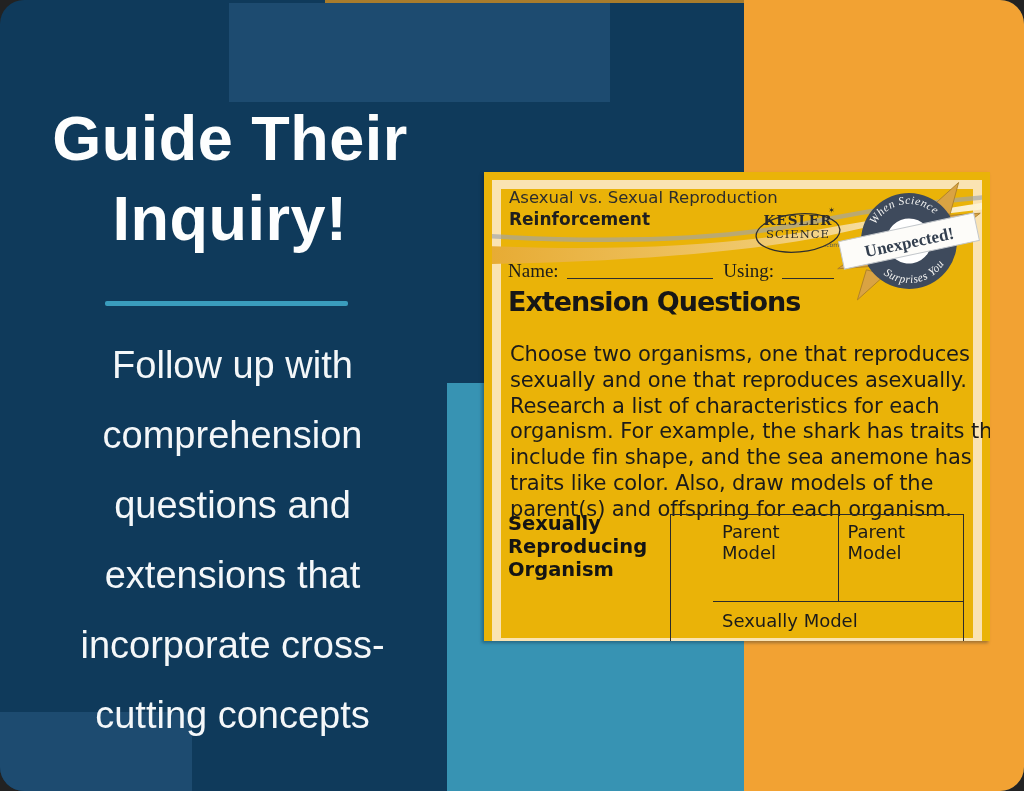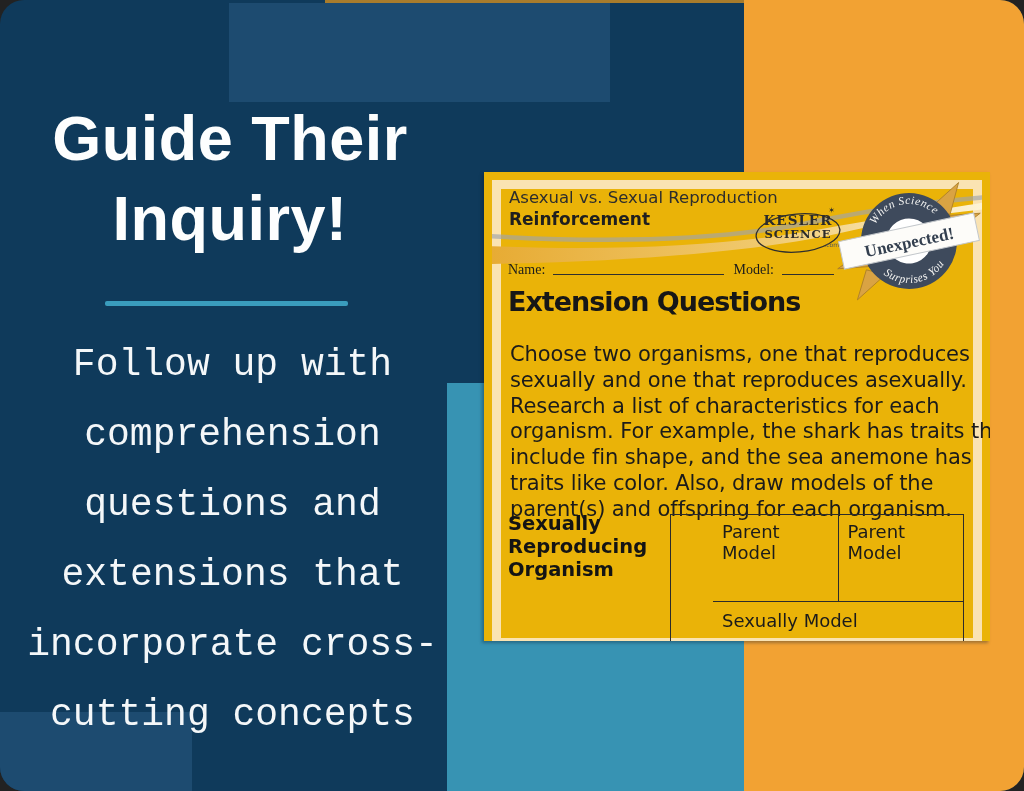--- a/index.html
+++ b/index.html
@@ -18,50 +18,50 @@
 
   
   .headline{
     left:0;top:98px;width:460px;text-align:center;color:#fdfefe;
     font-size:63px;line-height:80px;font-weight:bold;letter-spacing:.5px;
     white-space:pre;
   }
   .divider{left:105px;top:301px;width:243px;height:5px;background:#3a9cbd;border-radius:2px;}
   .body-copy{
     left:5px;top:330px;width:455px;text-align:center;color:#f4f7f9;
-    font-family:Liberation Mono, monospace;font-size:38px;line-height:70px;
+    font-family:Liberation Sans, sans-serif;font-size:38px;line-height:70px;
     white-space:pre;
   }
 
   
   .sheet{
     left:484px;top:172px;width:506px;height:469px;background:#eab308;
     overflow:hidden;box-shadow:-2px 2px 3px rgba(8,25,45,.35);
     color:#1b1b1b;font-family:"DejaVu Sans",sans-serif;
   }
   .sheet-frame{
     position:absolute;left:8px;right:8px;top:8px;bottom:0;
     border:solid #fae3b2;border-width:9px 9px 3px 9px;pointer-events:none;
   }
   .ws-course{left:25px;top:16px;font-size:16.5px;color:#2d2d2d;}
   .ws-reinforcement{left:25px;top:37px;font-size:17px;font-weight:bold;color:#1f1f1f;}
   .swoosh{left:8px;top:20px;width:490px;height:85px;}
 
   .logo{left:271px;top:42px;width:86px;text-align:center;line-height:1;}
   .logo-oval{position:absolute;left:-2px;top:-3px;}
   .logo-line1{position:relative;font-family:"DejaVu Serif",serif;font-weight:bold;font-size:13.5px;letter-spacing:1px;color:#2b2b2b;}
-  .logo-line2{position:relative;font-family:"DejaVu Serif",serif;font-weight:bold;font-size:11.5px;letter-spacing:1px;color:#2b2b2b;margin-top:1px;}
+  .logo-line2{position:relative;font-family:"DejaVu Serif",serif;font-weight:normal;font-size:11.5px;letter-spacing:1px;color:#2b2b2b;margin-top:1px;}
   .logo-spark{position:absolute;right:6px;top:-7px;font-size:8px;color:#2b2b2b;}
   .logo-suffix{position:absolute;right:2px;bottom:-8px;font-size:6px;color:#555;}
 
   .badge{left:350px;top:6px;width:150px;height:130px;}
 
   .name-row{
     left:24px;top:88px;width:326px;display:flex;align-items:flex-end;
-    font-family:"Liberation Serif",serif;font-size:14px;color:#1c1c1c;
+    font-family:"Liberation Serif",serif;font-size:19px;color:#1c1c1c;
   }
   .uline{flex:1;border-bottom:1.5px solid #2f2f2f;margin:0 10px 3px 8px;height:14px;}
   .uline-short{width:52px;border-bottom:1.5px solid #2f2f2f;margin:0 0 3px 8px;height:14px;}
 
   .ws-heading{left:24px;top:114px;font-size:27px;font-weight:bold;letter-spacing:-1px;color:#171717;}
   .ws-subheading{left:24px;top:146px;font-size:19px;color:#242424;}
   .ws-paragraph{
     left:26px;top:170px;width:466px;font-size:21px;line-height:25.8px;
     letter-spacing:-.1px;color:#1b1b1b;white-space:pre;
   }
@@ -144,21 +144,21 @@
         <g transform="rotate(-2 75 63)">
           <rect x="6" y="49" width="138" height="28" fill="#fdfcf9" stroke="#c3c7cb" stroke-width="1"></rect>
           <text x="75" y="70" text-anchor="middle" font-family="Liberation Serif, serif" font-weight="bold" font-size="17" fill="#333f4f">Unexpected!</text>
         </g>
       </g>
     </svg>
 
     <div class="abs name-row">
       <span>Name:</span>
       <span class="uline"></span>
-      <span>Model:</span>
+      <span>Using:</span>
       <span class="uline-short"></span>
     </div>
 
     <div class="abs ws-heading">Extension Questions</div>
     <div class="abs ws-paragraph">Choose two organisms, one that reproduces
 sexually and one that reproduces asexually.
 Research a list of characteristics for each
 organism. For example, the shark has traits that
 include fin shape, and the sea anemone has
 traits like color. Also, draw models of the

